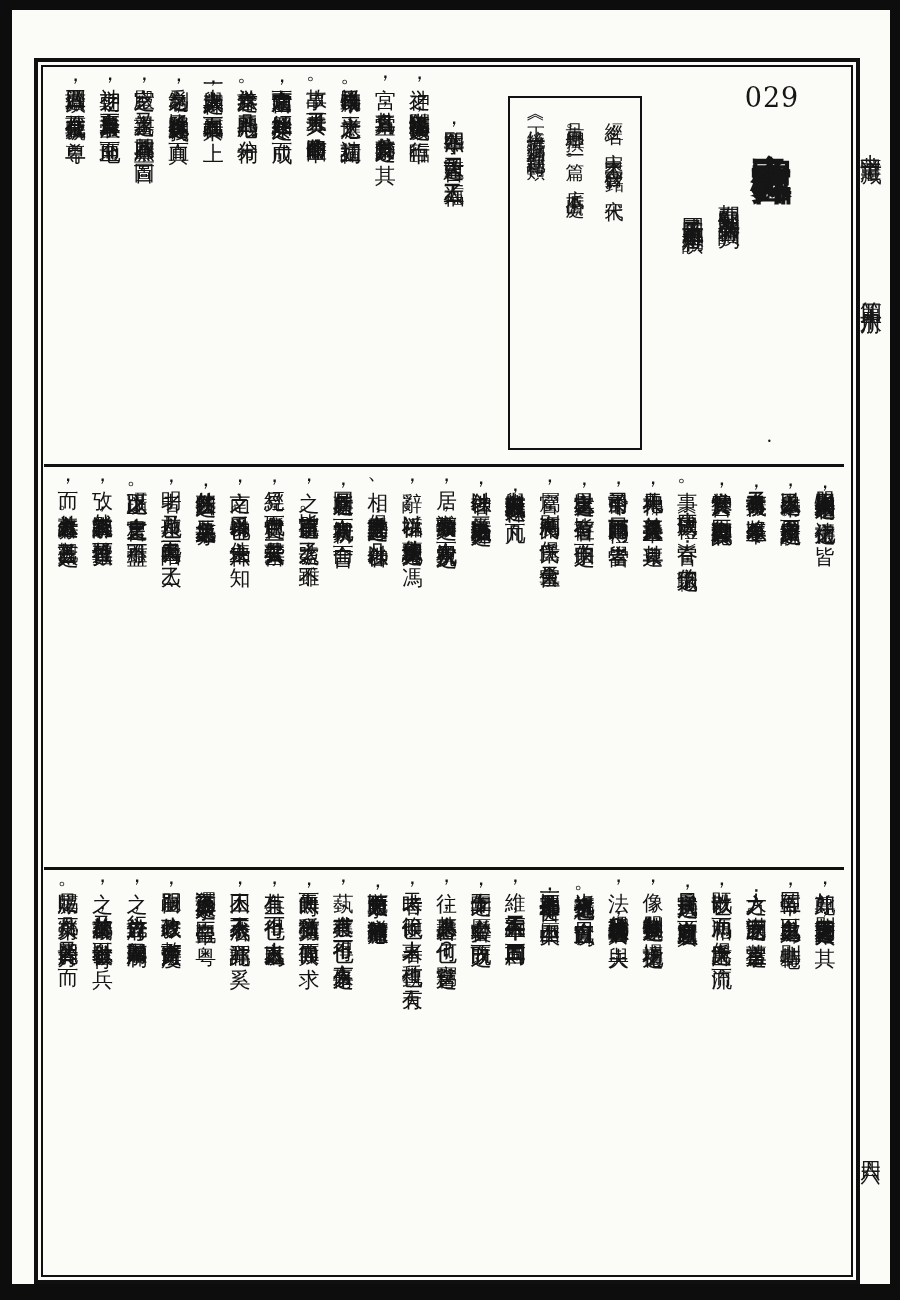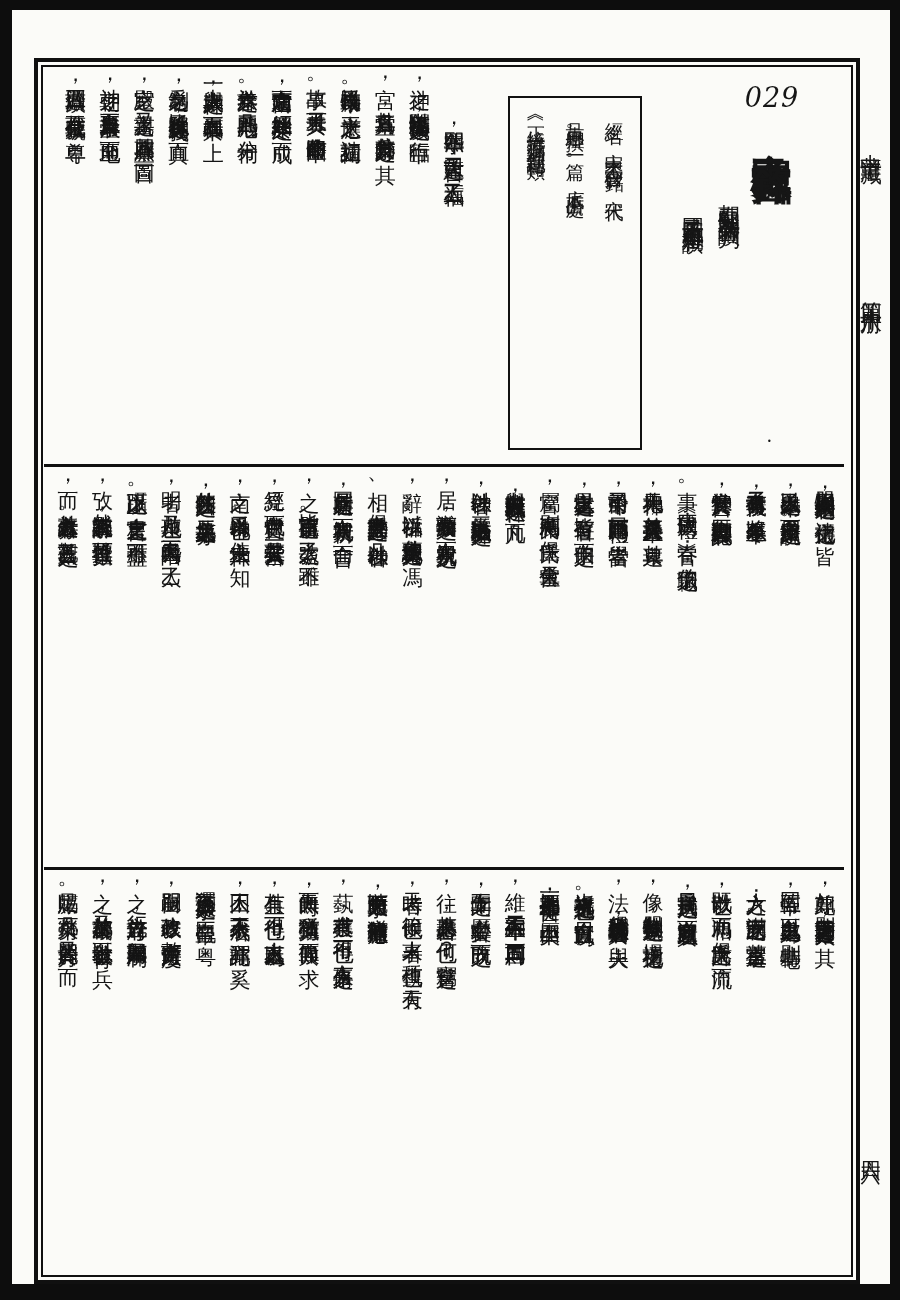--- a/index.html
+++ b/index.html
@@ -20,21 +20,21 @@
   
   .frame{position:absolute;left:34px;top:58px;width:818px;height:1218px;border:4px solid #101010;}
   .frame-inner{position:absolute;inset:3px;border:2px solid #101010;}
   .divider{position:absolute;background:#101010;height:3px;left:44px;width:800px;}
   .divider-1{top:464px;}
   .divider-2{top:867px;}
   
   .vtext{writing-mode:vertical-rl;text-orientation:upright;white-space:nowrap;}
   
   .doc-number{position:absolute;left:740px;top:82px;width:64px;text-align:center;
-    font-size:27px;letter-spacing:1px;font-family:"DejaVu Serif",serif;font-style:italic;}
+    font-size:27px;letter-spacing:1px;font-family:"DejaVu Serif",serif;}
   .doc-title{position:absolute;left:748px;top:120px;line-height:48px;
     font-size:41px;font-weight:bold;letter-spacing:2px;}
   .title-dot{position:absolute;left:766px;top:430px;font-size:20px;}
   .author{position:absolute;font-size:22px;}
   .author-1{left:714px;top:186px;letter-spacing:2.5px;}
   .author-2{left:678px;top:200px;letter-spacing:1.5px;}
   
   .colophon-box{position:absolute;left:508px;top:96px;width:130px;height:350px;border:2.5px solid #111;}
   .colophon-cols{position:absolute;top:10px;bottom:10px;left:4px;right:6px;
     writing-mode:vertical-rl;text-orientation:upright;font-size:19px;letter-spacing:3.5px;}

